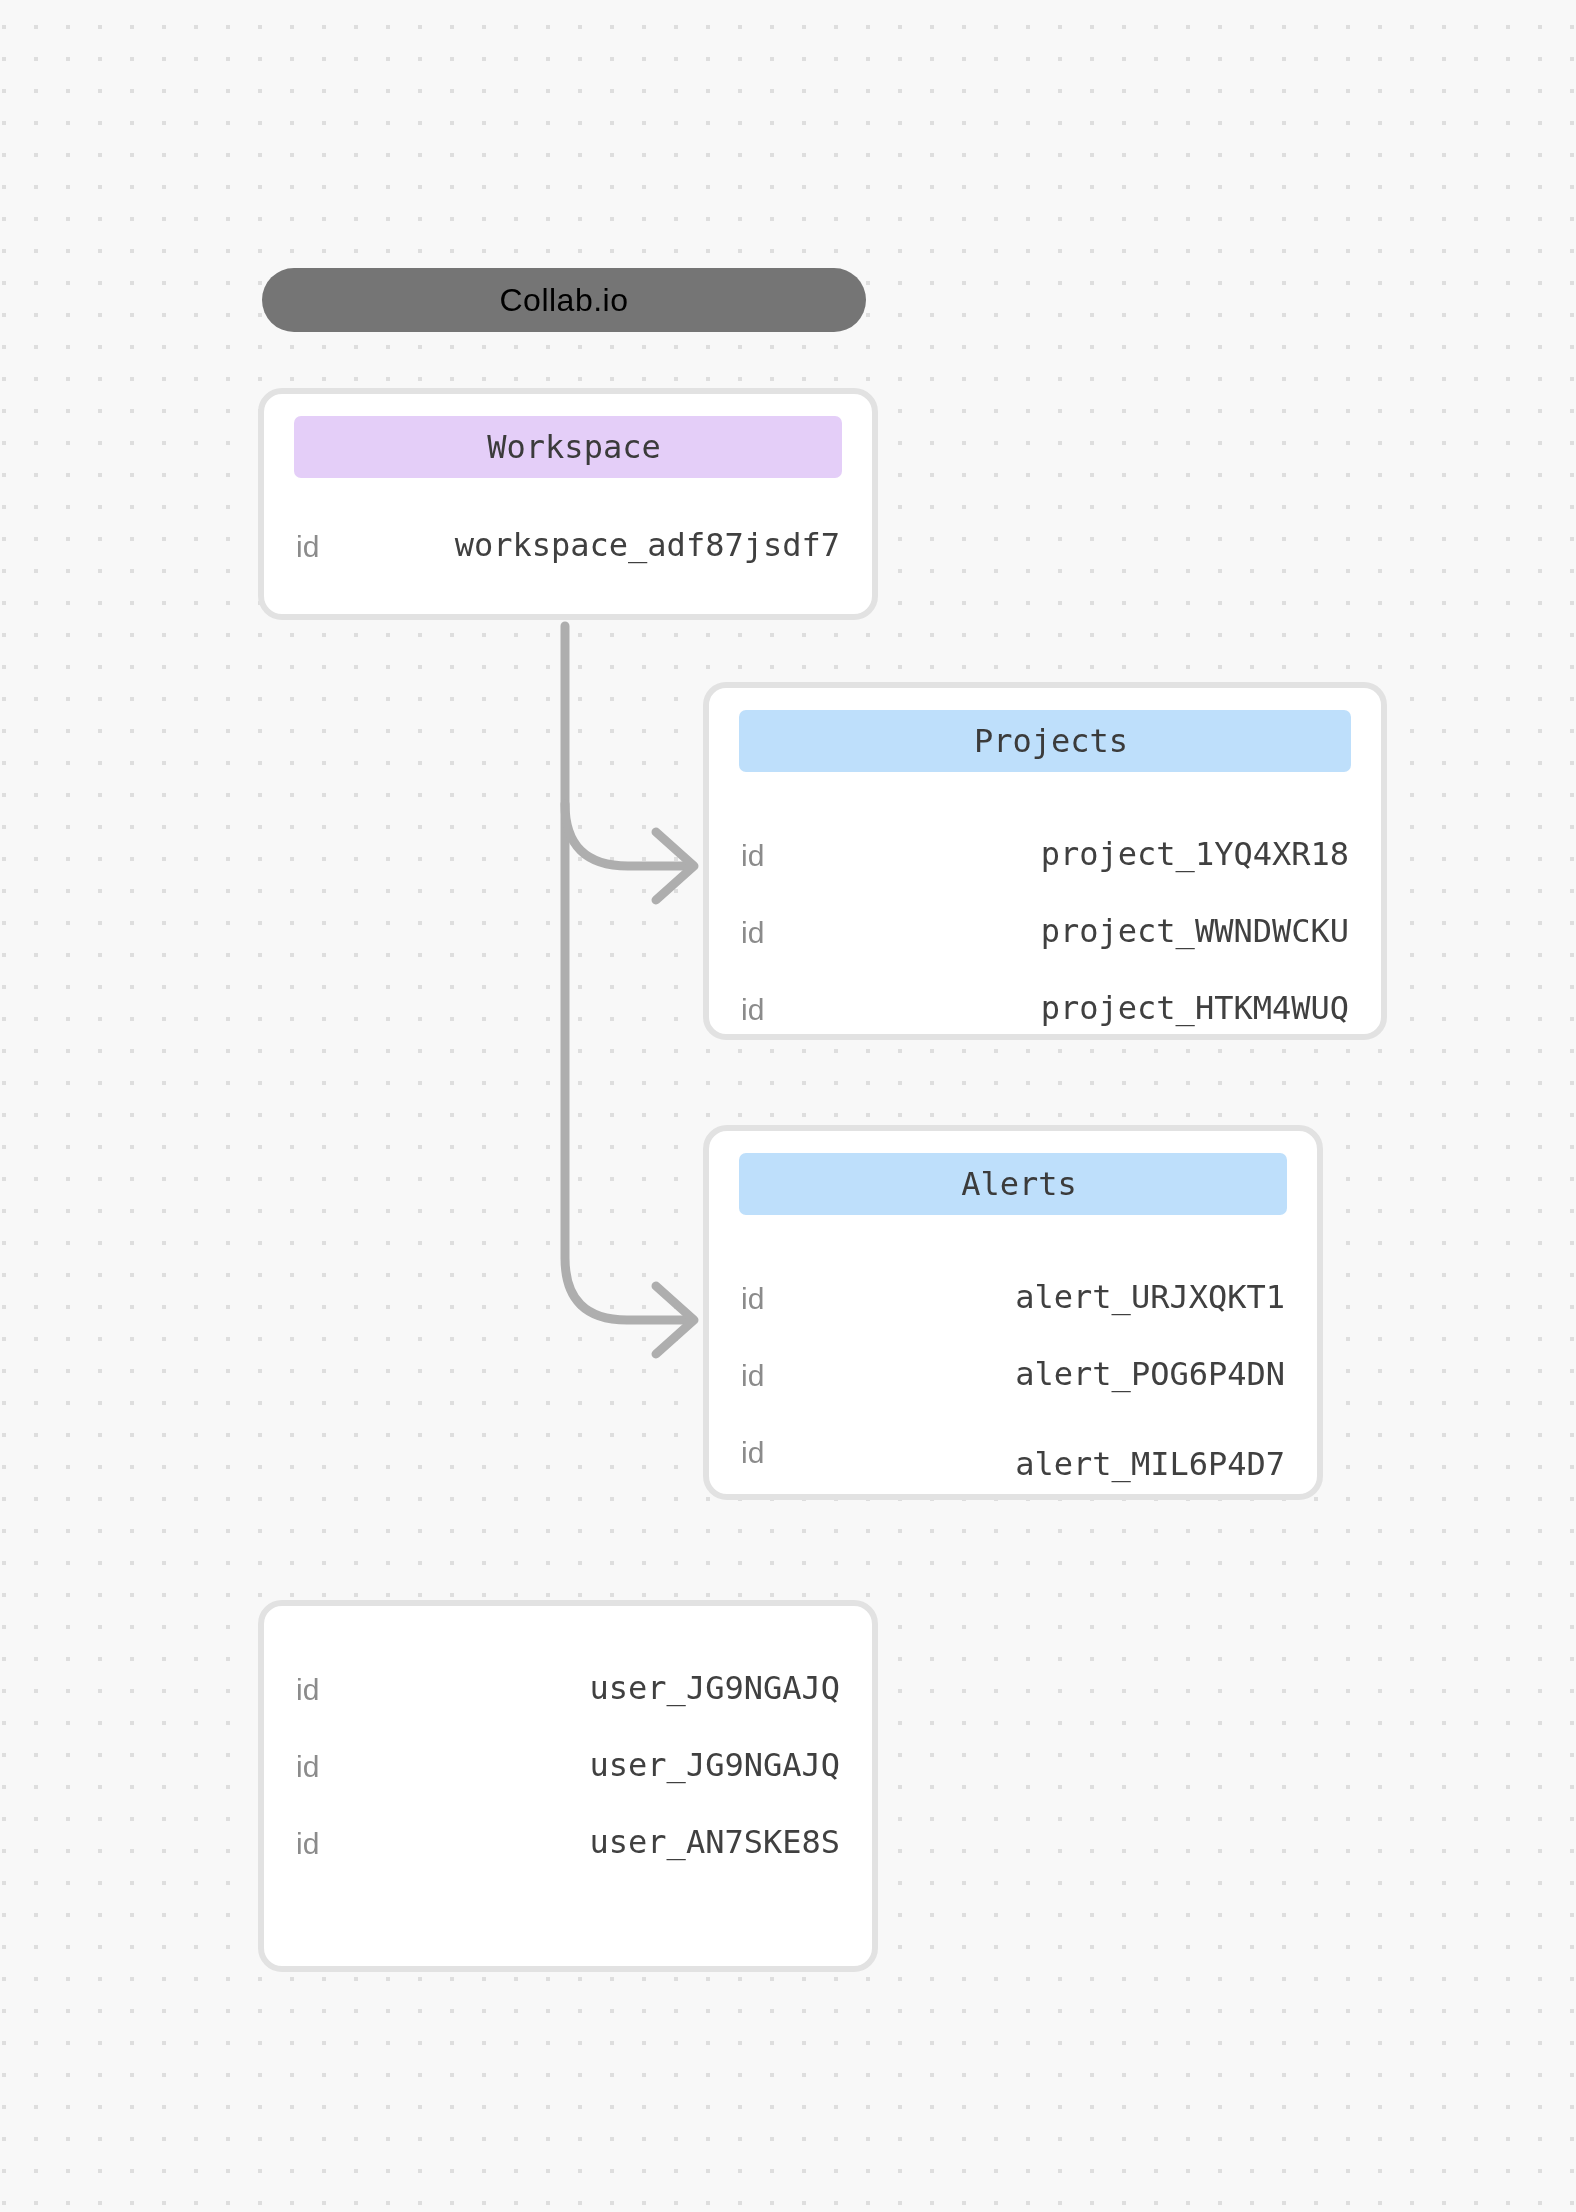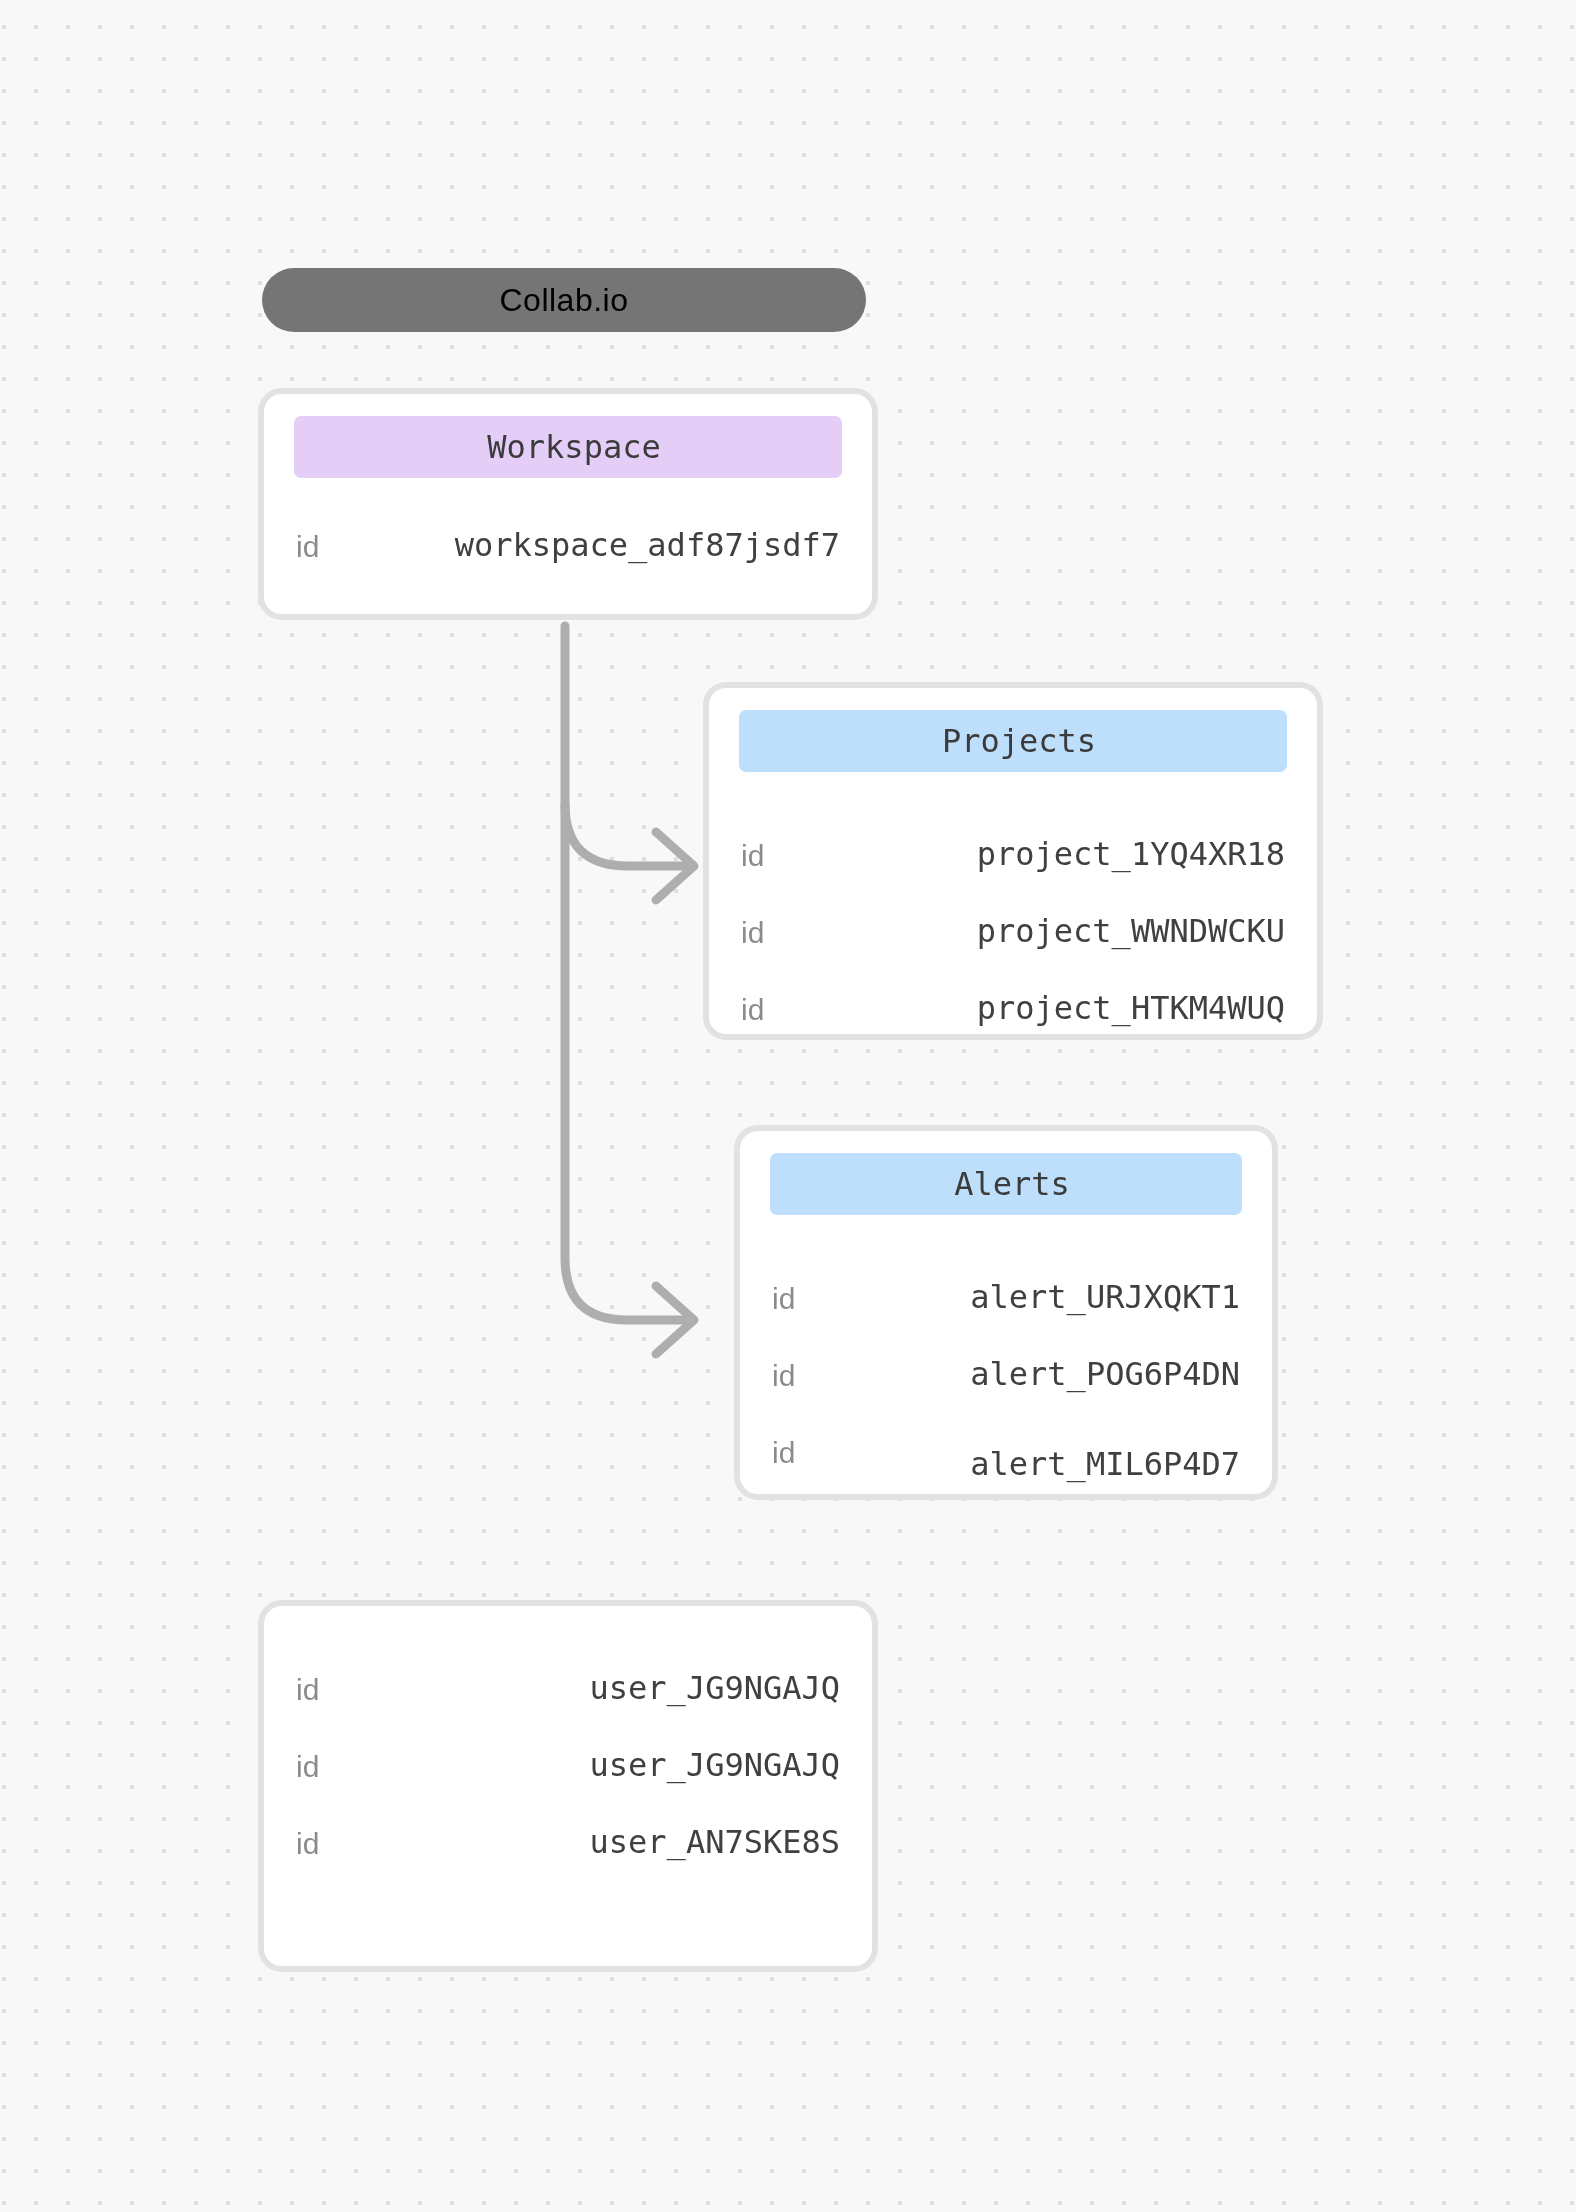--- a/index.html
+++ b/index.html
@@ -23,22 +23,22 @@
     display:flex;align-items:center;justify-content:center;
     font-size:32px;letter-spacing:.5px;margin-top:10px;
   }
 
   
   .node{
     position:absolute;box-sizing:border-box;background:#ffffff;
     border:6px solid #e2e2e2;border-radius:24px;
   }
   #node-workspace{left:258px;top:388px;width:620px;height:232px;}
-  #node-projects {left:703px;top:682px;width:620px;height:358px;border-radius:23px;}
-  #node-alerts   {left:703px;top:1125px;width:544px;height:375px;margin-left:31px;}
+  #node-projects {left:703px;top:682px;width:684px;height:358px;border-radius:23px;}
+  #node-alerts   {left:703px;top:1125px;width:620px;height:375px;}
   #node-users    {left:258px;top:1600px;width:620px;height:372px;}
 
   .node-header{
     margin:22px 30px 0 30px;height:62px;border-radius:7px;
     display:flex;align-items:center;justify-content:center;
     font-family:"DejaVu Sans Mono",monospace;
     font-size:32px;color:#3b3b3b;padding-left:12px;
   }
   .rows{padding:0 32px;margin-top:24px;}
   #node-workspace .rows{margin-top:9px;}

